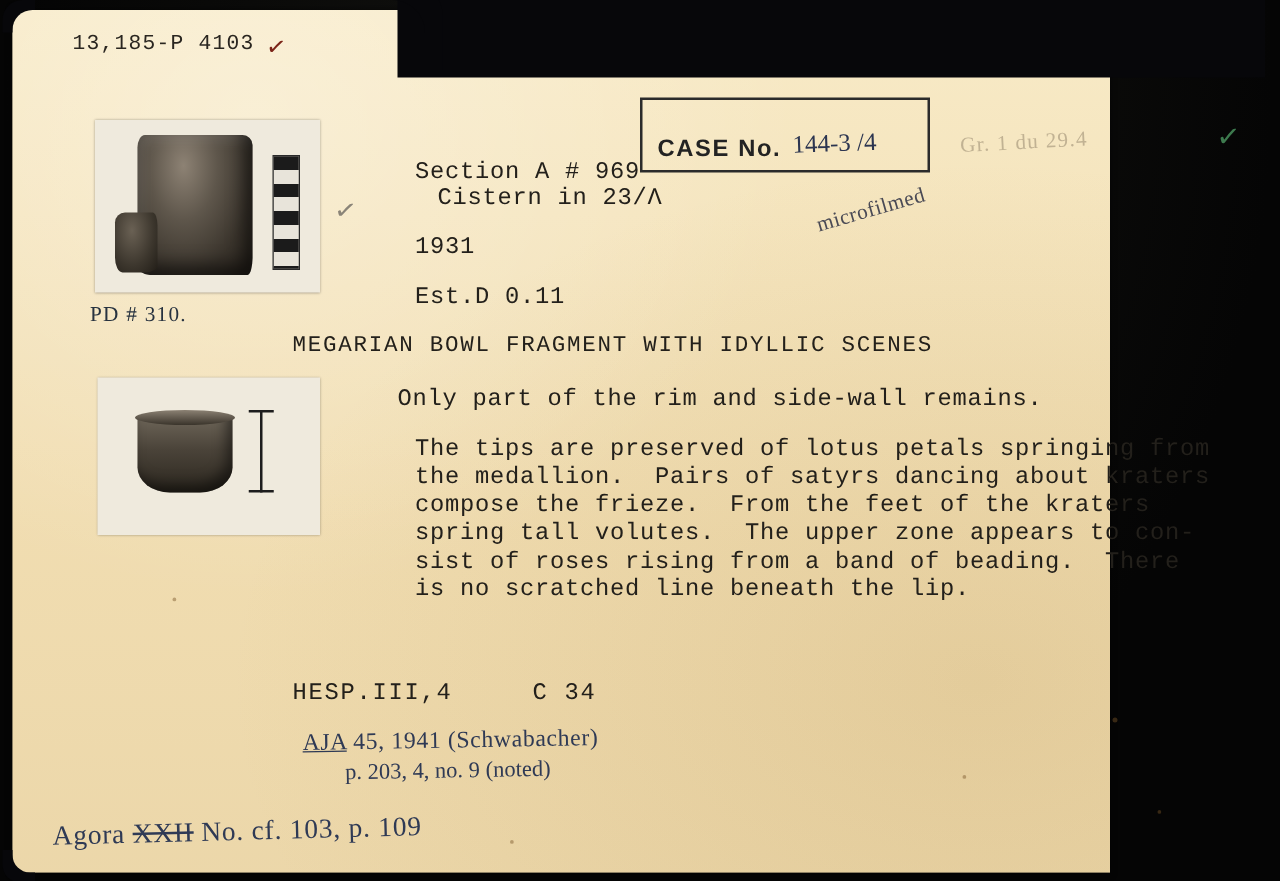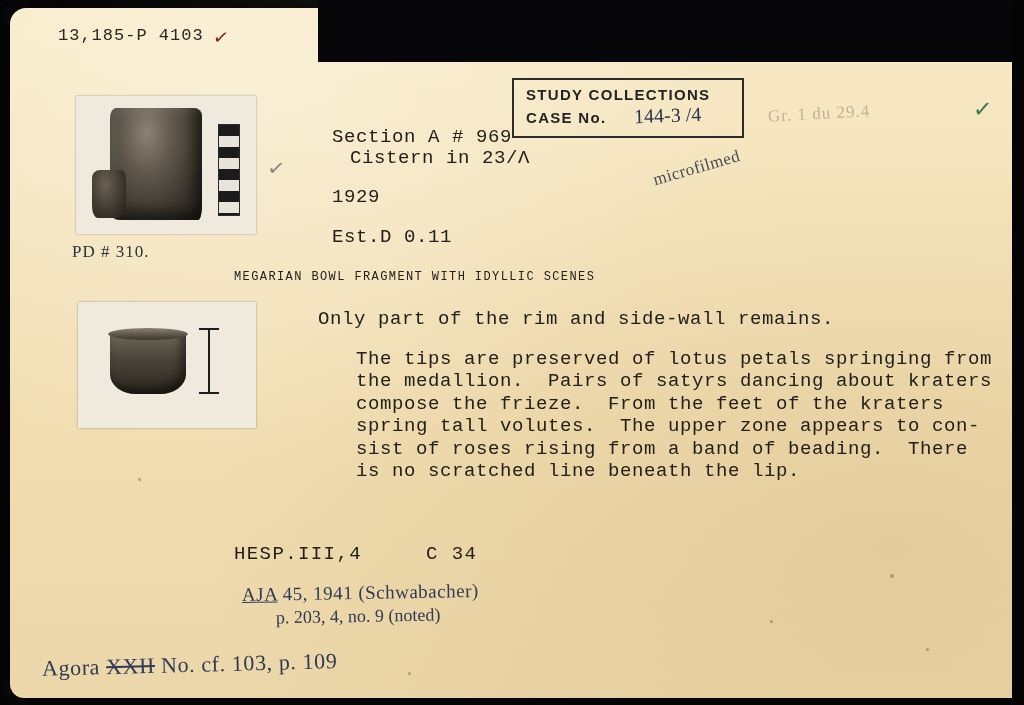--- a/index.html
+++ b/index.html
@@ -25,21 +25,21 @@
     inset: 0;
     background:
       radial-gradient(ellipse at 50% 10%, #151512 0%, #050505 70%);
   }
 
   
   .card {
     position: absolute;
     left: 10px;
     top: 8px;
-    width: 1002px;
+    width: 878px;
     height: 690px;
     background: #f2dfb4;
     box-shadow: 0 0 6px rgba(0,0,0,0.6);
   }
   
   .notch {
     position: absolute;
     left: 318px;
     top: 0px;
     width: 694px;
@@ -255,21 +255,21 @@
     font-size: 15px;
     letter-spacing: 1.3px;
     color: #232323;
     font-family: "Liberation Sans", sans-serif;
     font-weight: 600;
   }
   .stamp-line2 {
     position: absolute;
     left: 12px;
     top: 29px;
-    font-size: 15px;
+    font-size: 19px;
     letter-spacing: 1.3px;
     color: #232323;
     font-family: "Liberation Sans", sans-serif;
     font-weight: 600;
   }
   .stamp-hand {
     position: absolute;
     left: 120px;
     top: 24px;
     font-size: 20px;
@@ -306,23 +306,23 @@
     font-family: "Liberation Mono", monospace;
     font-size: 19px;
     letter-spacing: 0.6px;
     white-space: pre;
     line-height: 22px;
   }
   .t-section { left: 322px; top: 118px; }
   .t-cistern { left: 340px; top: 139px; }
   .t-year    { left: 322px; top: 178px; }
   .t-estd    { left: 322px; top: 218px; text-align: right; }
-  .t-title   { left: 224px; top: 258px; letter-spacing: 1.4px; font-size: 12px; }
+  .t-title   { left: 224px; top: 258px; letter-spacing: 1.4px; font-size: 18px; }
   .t-p1      { left: 308px; top: 300px; }
-  .t-p2      { left: 322px; top: 340px; line-height: 22.4px; margin-left: 24px; }
+  .t-p2      { left: 322px; top: 340px; line-height: 22.4px; }
   .t-p3      { left: 322px; top: 485px; }
   .t-hesp    { left: 224px; top: 535px; letter-spacing: 1.4px; }
 
   
   .hand {
     position: absolute;
     font-family: "Liberation Serif", serif;
     color: #2f3a55;
   }
   .h-aja {
@@ -378,21 +378,21 @@
       <div class="sherd2-top"></div>
       <div class="scale-t"></div>
     </div>
 
     <div class="check-gray">✓</div>
     <div class="check-green">✓</div>
     <div class="faded-note">Gr. 1  du 29.4</div>
 
     <div class="typed t-section">Section A # 969</div>
     <div class="typed t-cistern">Cistern in 23/Λ</div>
-    <div class="typed t-year">1929</div>
+    <div class="typed t-year">1931</div>
     <div class="typed t-estd">Est.D 0.11</div>
     <div class="typed t-title">MEGARIAN BOWL FRAGMENT WITH IDYLLIC SCENES</div>
     <div class="typed t-p1">Only part of the rim and side-wall remains.</div>
     <div class="typed t-p2">The tips are preserved of lotus petals springing from
 the medallion.  Pairs of satyrs dancing about kraters
 compose the frieze.  From the feet of the kraters
 spring tall volutes.  The upper zone appears to con-
 sist of roses rising from a band of beading.  There
 is no scratched line beneath the lip.</div>
     <div class="typed t-hesp">HESP.III,4     C 34</div>
@@ -401,21 +401,20 @@
       <u>AJA</u><span> 45, 1941  (Schwabacher)</span>
     </div>
     <div class="hand h-aja2">p. 203, 4, no. 9 (noted)</div>
     <div class="hand h-agora">
       <span>Agora</span>
       <span class="strike">XXII</span><span> No. cf. 103, p. 109</span>
     </div>
   </div>
 
   <div class="stamp-box">
-    <div class="stamp-line1">STUDY COLLECTIONS</div>
     <div class="stamp-line2">CASE No.</div>
     <div class="stamp-hand">144-3 /4</div>
   </div>
   <div class="microfilmed">microfilmed</div>
 
   <div class="notch"></div>
   <div class="notch-round"></div>
   <div class="card-tl"></div>
   <div class="card-bl"></div>
 </div>

